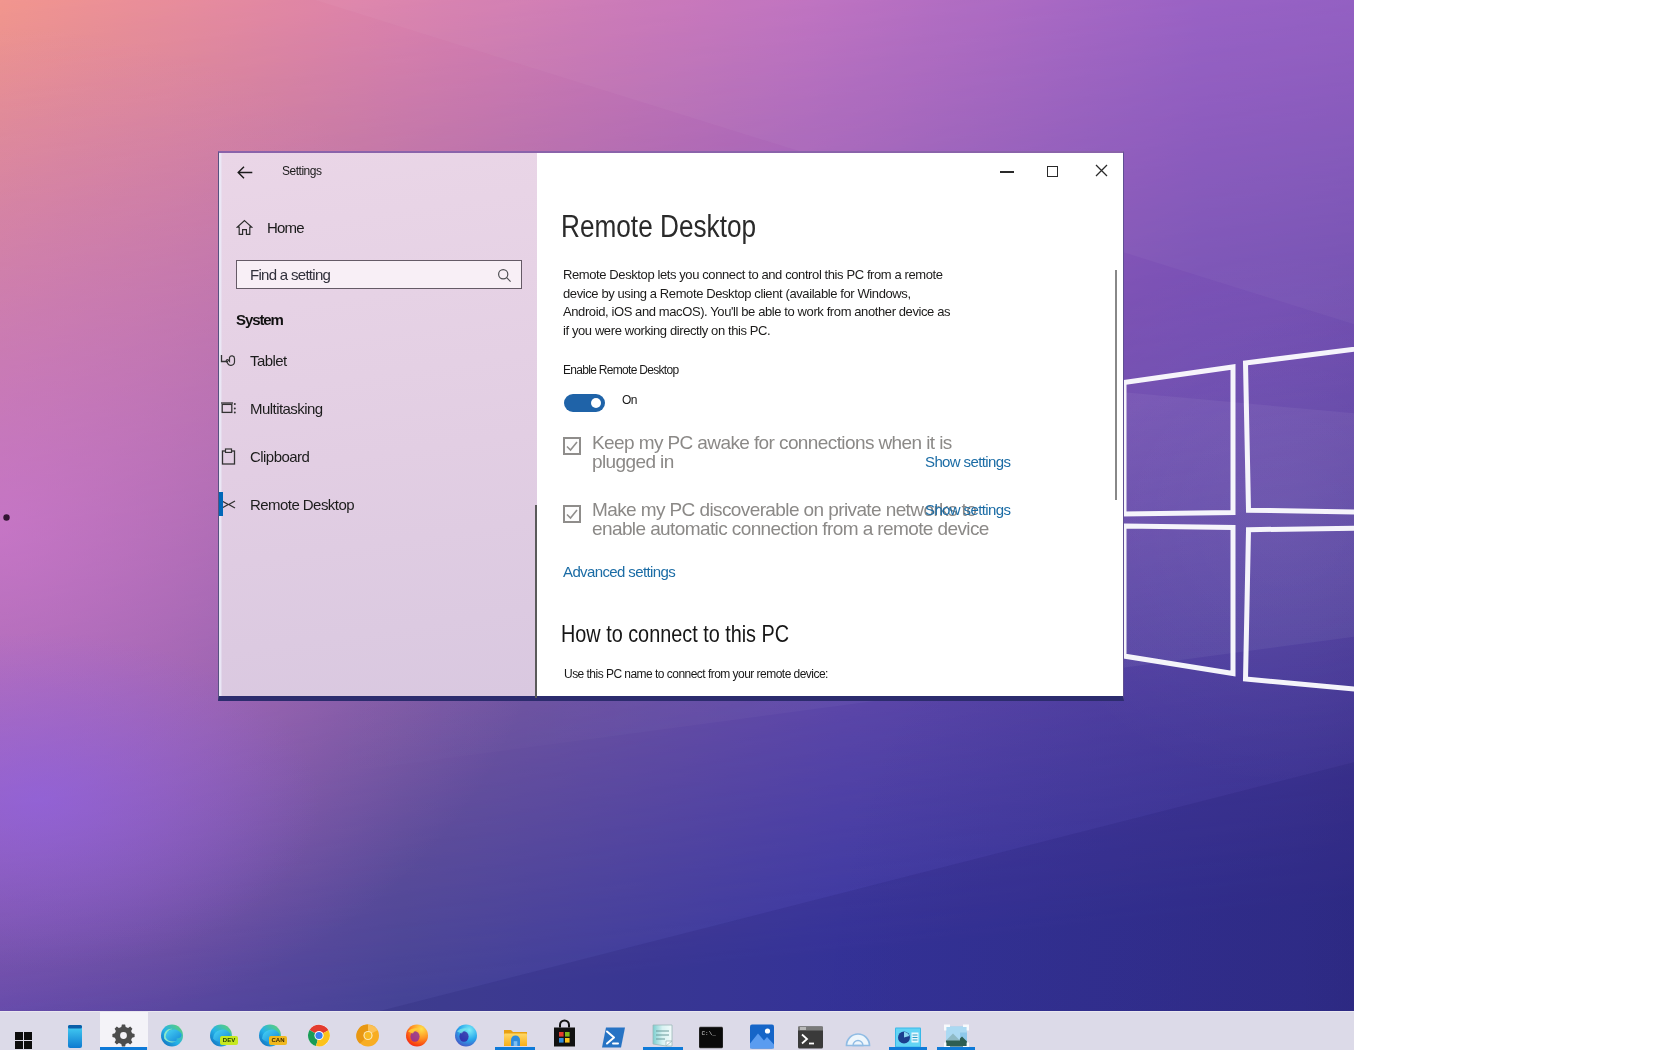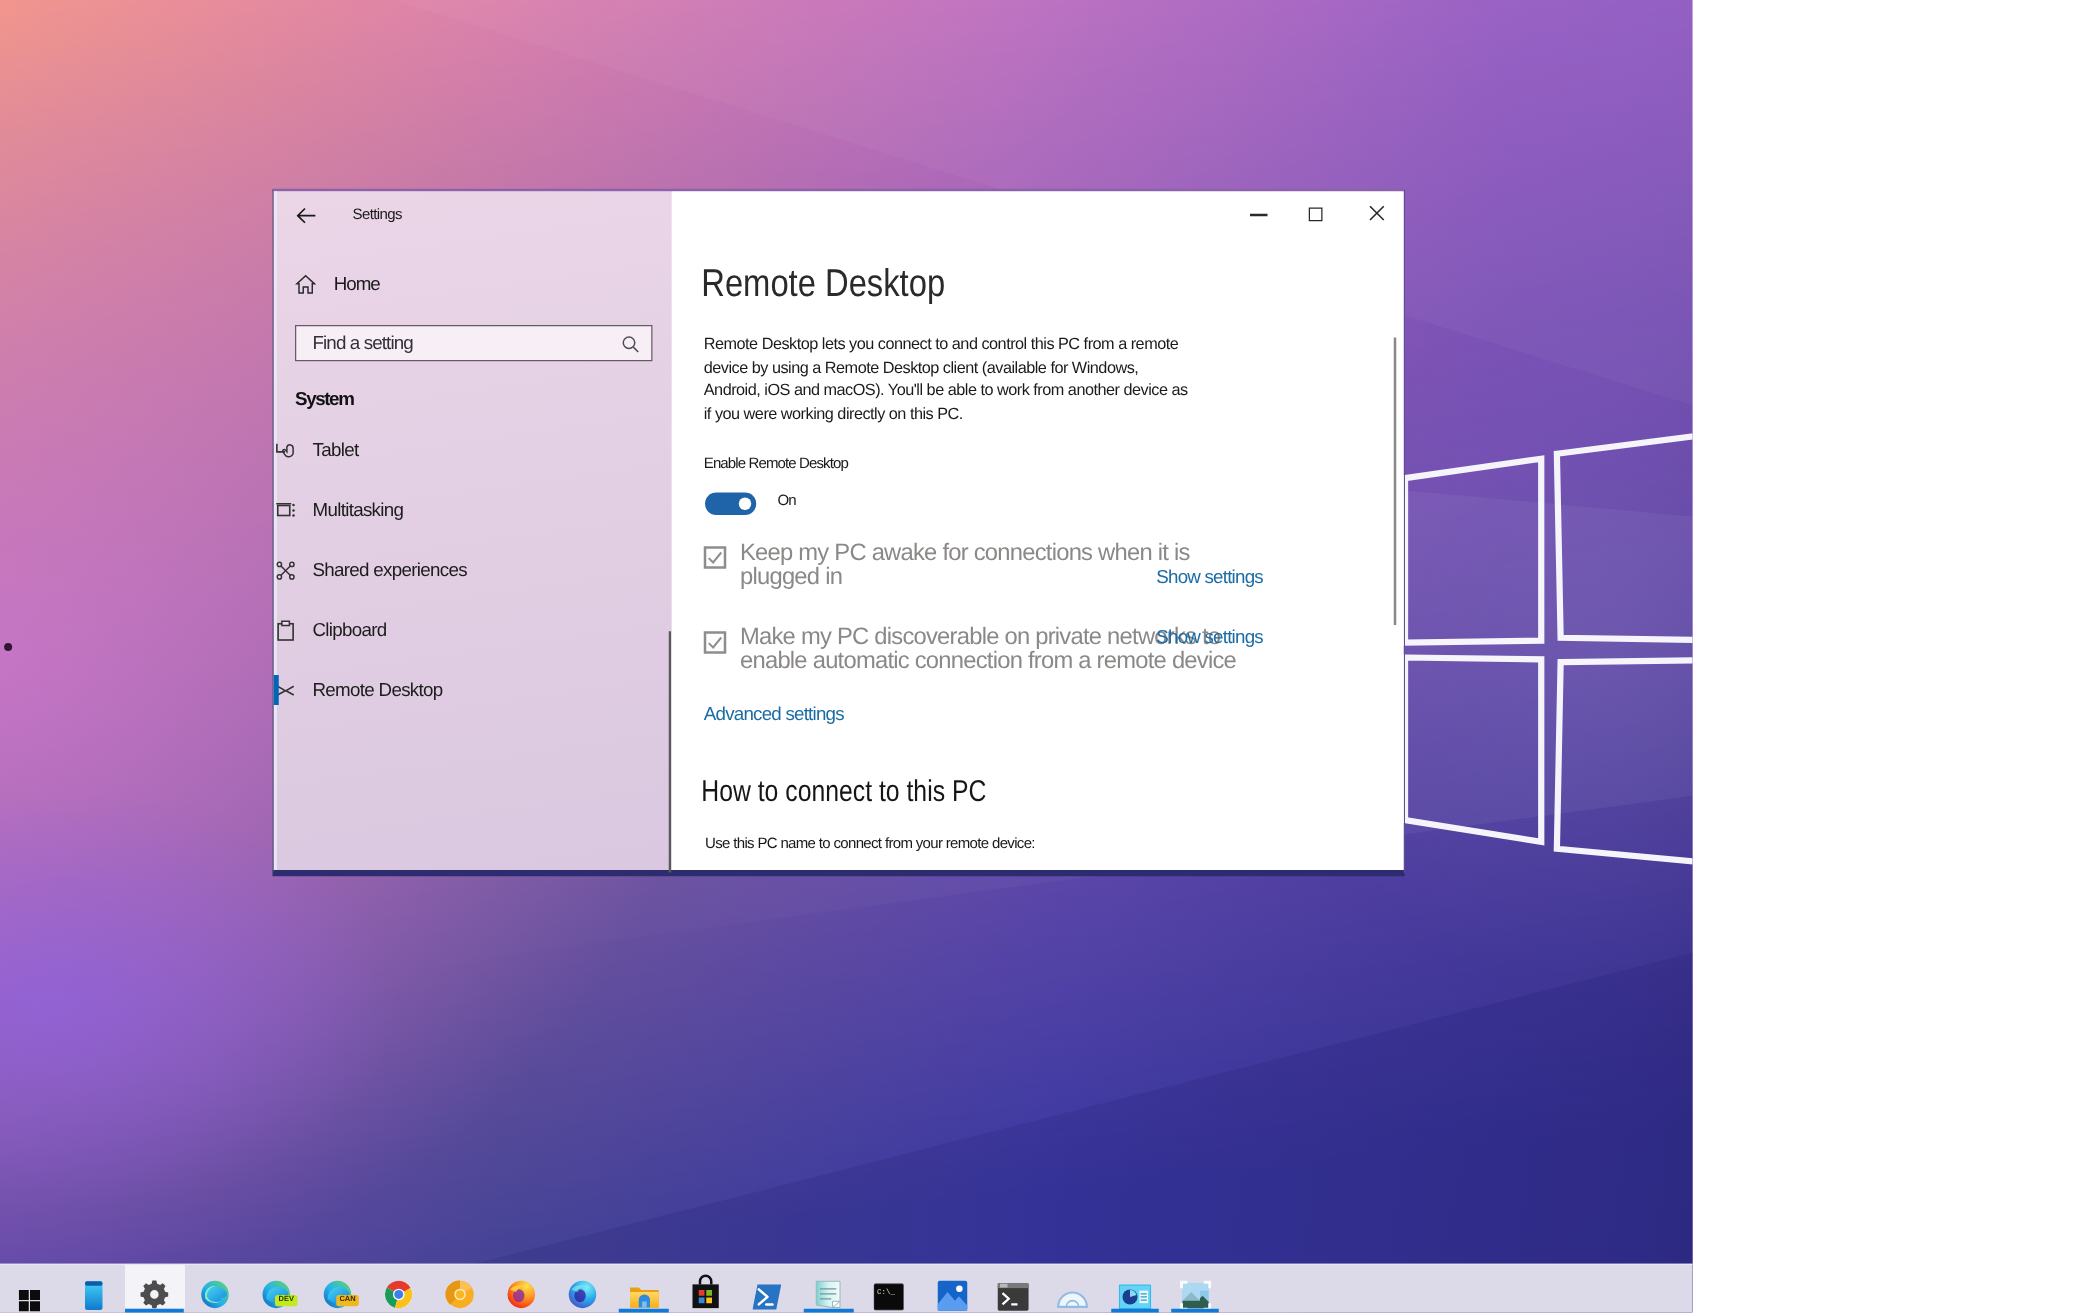--- a/index.html
+++ b/index.html
@@ -160,35 +160,20 @@
               <rect x="2.2" y="4.4" width="9.6" height="8" fill="none" stroke="#333" stroke-width="1.3"></rect>
               <path d="M1 3 L13 3" stroke="#333" stroke-width="1.3"></path>
               <circle cx="14.8" cy="4" r="1" fill="#333"></circle>
               <circle cx="14.8" cy="8.4" r="1" fill="#333"></circle>
               <circle cx="14.8" cy="12.4" r="1" fill="#333"></circle>
             </svg>
             <span>Multitasking</span>
           </div>
       <div class="navitem">
             <svg class="ic" viewBox="0 0 17 17">
-              <g stroke="#333" stroke-width="1.2" fill="none">
-                <line x1="4" y1="4" x2="13" y2="13"></line>
-                <line x1="13" y1="4" x2="4" y2="13"></line>
-              </g>
-              <g fill="#eeddec" stroke="#333" stroke-width="1.2">
-                <circle cx="3.5" cy="3.5" r="1.7"></circle>
-                <circle cx="13.5" cy="3.5" r="1.7"></circle>
-                <circle cx="3.5" cy="13.5" r="1.7"></circle>
-                <circle cx="13.5" cy="13.5" r="1.7"></circle>
-              </g>
-            </svg>
-            <span>Shared experiences</span>
-          </div>
-      <div class="navitem">
-            <svg class="ic" viewBox="0 0 17 17">
               <rect x="2.5" y="3" width="12" height="13" fill="none" stroke="#333" stroke-width="1.3"></rect>
               <rect x="5.5" y="1" width="6" height="3.4" fill="#eeddec" stroke="#333" stroke-width="1.2"></rect>
             </svg>
             <span>Clipboard</span>
           </div>
       <div class="navitem">
             <div class="accent"></div>
             <svg class="ic" viewBox="0 0 17 17">
               <g stroke="#333" stroke-width="1.3" fill="none">
                 <path d="M2 5 L8.2 8.5 L2 12"></path>

